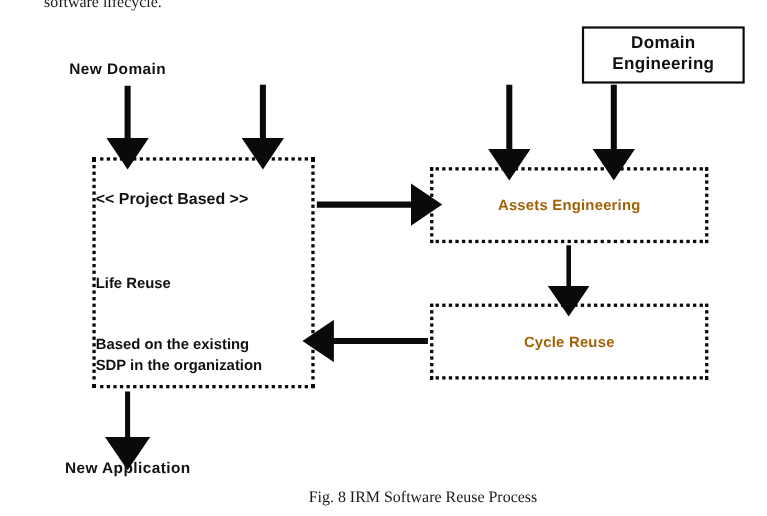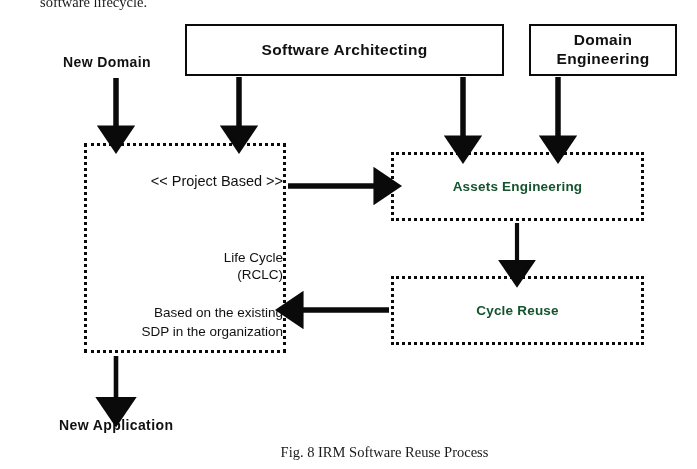--- a/index.html
+++ b/index.html
@@ -48,33 +48,33 @@
   
   .dotted-box {
     position: absolute;
     box-sizing: border-box;
     border: 3px dotted #0a0a0a;
     background: #ffffff;
   }
   .dotted-box .box-label {
     font-weight: bold;
     font-size: 13.5px;
-    color: #14532d;
+    color: #a16207;
     text-align: right;
     line-height: 1.32;
     letter-spacing: 0.2px;
   }
 
   
   .rclc-line {
     position: absolute;
     left: 0;
     right: 0;
-    text-align: right;
-    font-weight: normal;
+    text-align: left;
+    font-weight: bold;
     color: #111111;
     line-height: 1.3;
   }
 
   
   .edge-label {
     position: absolute;
     font-weight: bold;
     font-size: 14px;
     color: #111111;
@@ -103,34 +103,30 @@
     color: #1a1a1a;
   }
 </style>
 </head>
 <body>
 
 <div id="canvas">
 
   <div class="running-text" style="left:4px; top:-6px;">software lifecycle.</div>
 
-  <div class="solid-box" style="left:149px; top:24px; width:319px; height:52px;">
-    <span class="box-label">Software Architecting</span>
-  </div>
 
   <div class="solid-box" style="left:493px; top:24px; width:148px; height:52px;">
     <span class="box-label">Domain Engineering</span>
   </div>
 
   <div class="dotted-box" style="left:48px; top:143px; width:202px; height:210px;">
 
     <div class="rclc-line" style="top:26px; font-size:14.5px;">&lt;&lt; Project Based &gt;&gt;</div>
 
-    <div class="rclc-line" style="top:103px; font-size:13.5px;">Life Cycle</div>
-    <div class="rclc-line" style="top:120px; font-size:13.5px;">(RCLC)</div>
+    <div class="rclc-line" style="top:103px; font-size:13.5px;">Life Reuse</div>
 
     <div class="rclc-line" style="top:177px; font-size:13.5px;">SDP in the organization</div>
     <div class="rclc-line" style="top:158px; font-size:13.5px;">Based on the existing</div>
   </div>
 
   <div class="dotted-box" style="left:355px; top:152px; width:253px; height:69px; display:flex; align-items:center; justify-content:center;">
     <div class="box-label">
       <div>Assets Engineering</div>
     </div>
   </div>

